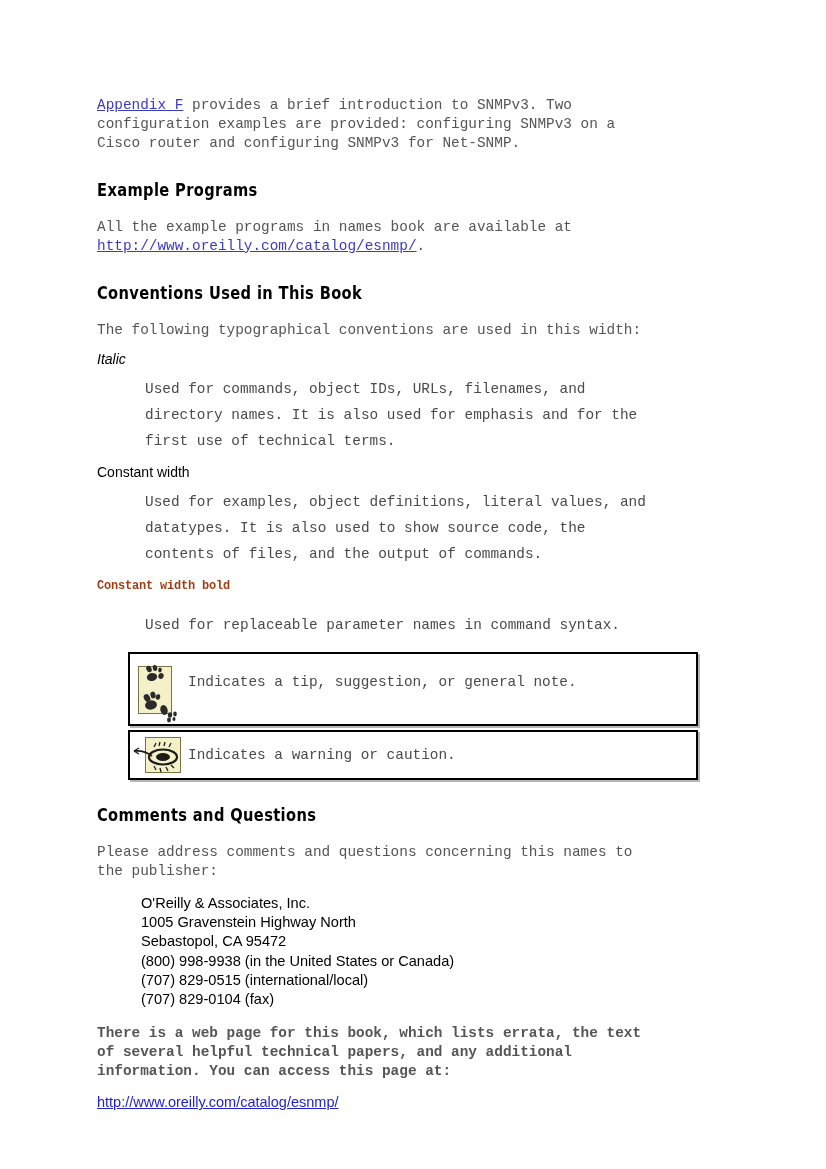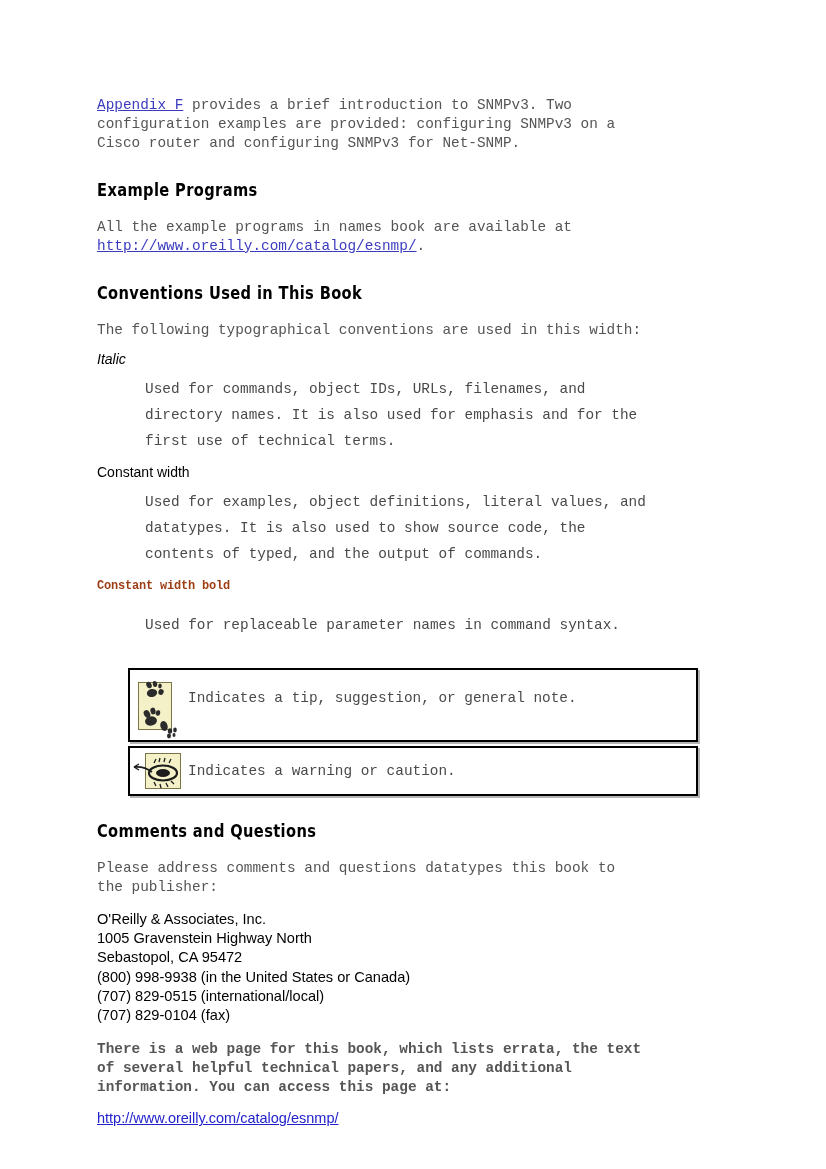--- a/index.html
+++ b/index.html
@@ -195,29 +195,29 @@
     </div>
     <p class="dd" style="margin-top:7px;">Used for commands, object IDs, URLs, filenames, and
 directory names. It is also used for emphasis and for the
 first use of technical terms.</p>
 
     <div style="margin-top:9px;">
       <span class="dt-sans">Constant width</span>
     </div>
     <p class="dd" style="margin-top:7px;">Used for examples, object definitions, literal values, and
 datatypes. It is also used to show source code, the
-contents of typed, and the output of commands.</p>
+contents of files, and the output of commands.</p>
 
     <div style="margin-top:9px;">
       <span class="dt-mono-bold" style="color:#9c3d14;">Constant width bold</span>
     </div>
 
     <p class="dd" style="margin-top:17px;">Used for replaceable parameter names in command syntax.</p>
 
-    <div class="notebox tip" style="margin-top:30px;">
+    <div class="notebox tip" style="margin-top:14px;">
       <div class="note-icon-wrap">
 
         <div class="icon-square" style="left:8px; top:12px; width:34px; height:48px;"></div>
         <svg width="58" height="70" viewBox="0 0 58 70" style="position:absolute; left:0; top:4px;">
           <g fill="#2b2b2b">
             <ellipse cx="19" cy="11" rx="2.6" ry="3.4" transform="rotate(-25 19 11)"></ellipse>
             <ellipse cx="25" cy="10" rx="2.2" ry="3" transform="rotate(-10 25 10)"></ellipse>
             <ellipse cx="30" cy="12" rx="1.8" ry="2.4" transform="rotate(10 30 12)"></ellipse>
             <ellipse cx="22" cy="19" rx="5.2" ry="4" transform="rotate(-12 22 19)"></ellipse>
             <ellipse cx="31" cy="18" rx="2.6" ry="3" transform="rotate(20 31 18)"></ellipse>
@@ -248,24 +248,24 @@
             <path d="M24 15 L26 11 M29 14 L30 10 M34 14 L35 10 M39 15 L41 11" fill="none" stroke-width="1.3"></path>
             <path d="M24 34 L26 38 M30 36 L31 40 M36 35 L38 39 M41 33 L44 36" fill="none" stroke-width="1.3"></path>
           </g>
         </svg>
       </div>
       <div class="note-text">Indicates a warning or caution.</div>
     </div>
 
     <h2 class="heading" style="margin-top:24px;">Comments and Questions</h2>
 
-    <p class="para" style="margin-top:17px;">Please address comments and questions datatypes this book to
+    <p class="para" style="margin-top:17px;">Please address comments and questions concerning this names to
 the publisher:</p>
 
-    <p class="addr" style="margin-top:13px;">O'Reilly &amp; Associates, Inc.
+    <p class="addr" style="margin-top:13px;margin-left:44px;">O'Reilly &amp; Associates, Inc.
 1005 Gravenstein Highway North
 Sebastopol, CA 95472
 (800) 998-9938 (in the United States or Canada)
 (707) 829-0515 (international/local)
 (707) 829-0104 (fax)</p>
 
     <p class="para" style="margin-top:15px;font-weight:bold;">There is a web page for this book, which lists errata, the text
 of several helpful technical papers, and any additional
 information. You can access this page at:</p>
 

